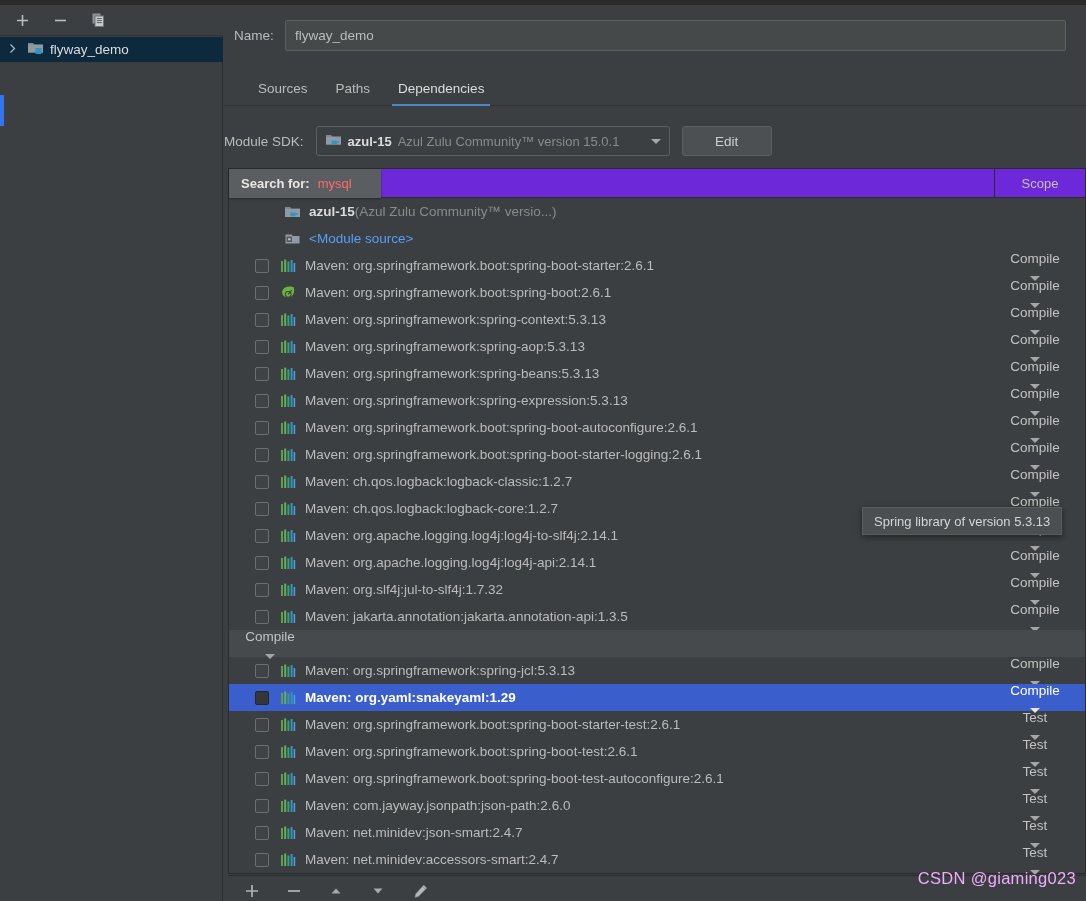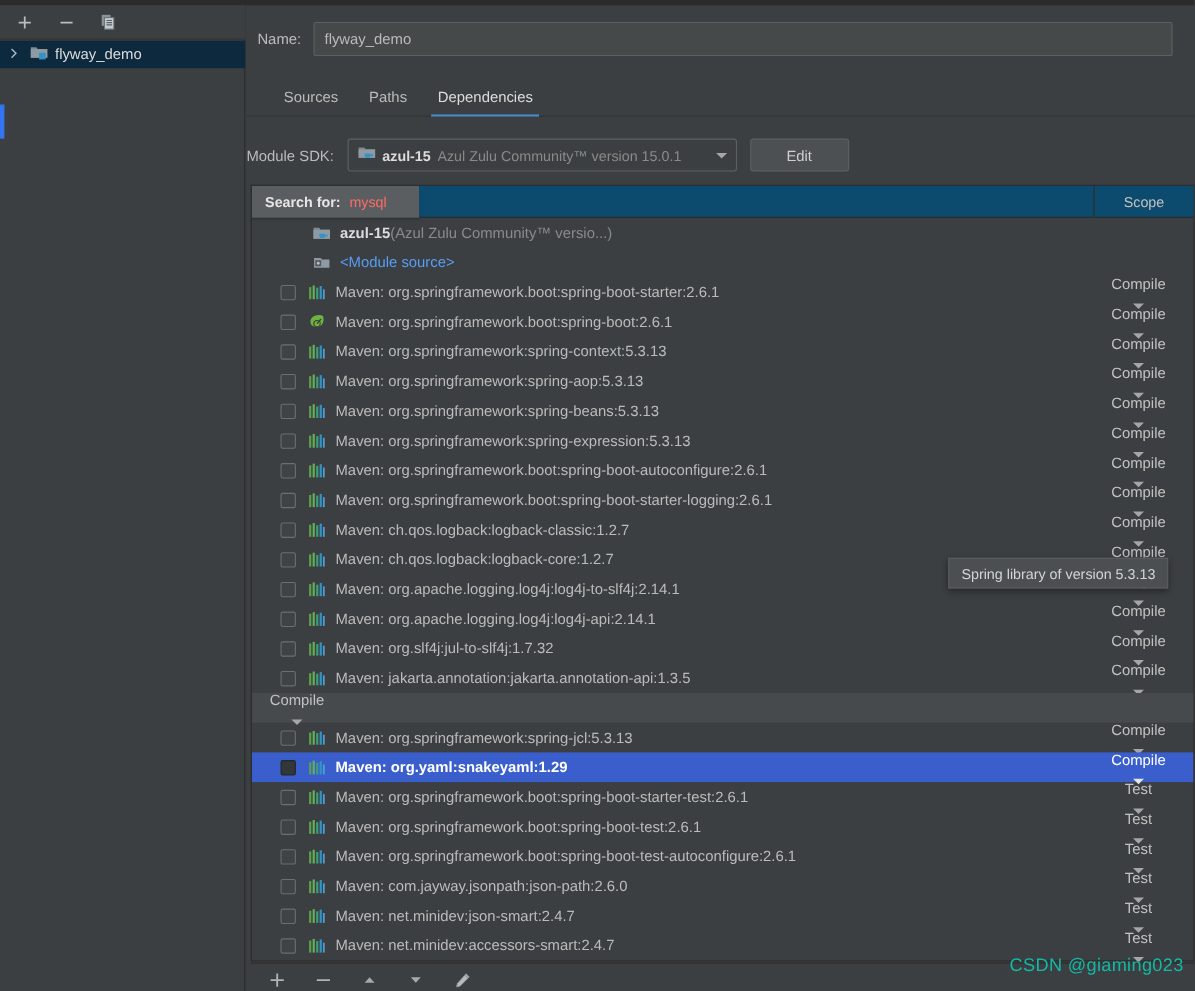--- a/index.html
+++ b/index.html
@@ -112,21 +112,21 @@
     font-size: 13.5px; color: #cfcfcf;
   }
   
   .table-wrap {
     position: absolute; left: 4px; top: 163px; width: 858px; height: 706px;
     background: #3c3f41;
     border: 1px solid #2b2b2b;
   }
   .thead {
     position: relative;
-    height: 29px; background: #0c4a6e;
+    height: 29px; background: #6d28d9;
     border-bottom: 1px solid #2b2b2b;
     display: flex;
   }
   .th-main { flex: 1; position: relative; }
   .th-scope {
     width: 91px; border-left: 1px solid #2b2b2b;
     display: flex; align-items: center; justify-content: center;
     font-size: 13px; color: #c2c2c2;
   }
   .search-chip {
@@ -195,21 +195,21 @@
     border-top: 1px solid #2b2b2b;
     display: flex; align-items: center; gap: 18px; padding-left: 12px;
   }
   .bb-btn {
     width: 24px; height: 24px;
     display: flex; align-items: center; justify-content: center;
     color: #a6a6a6;
   }
   .watermark {
     position: absolute; right: 10px; top: 869px;
-    font-size: 16.5px; color: #14b8a6;
+    font-size: 16.5px; color: #f0abfc;
     letter-spacing: .3px;
     margin-left: 23px;
   }
 </style>
 </head>
 <body>
 
 <div class="root">
 
   <div class="titlestrip"></div>

